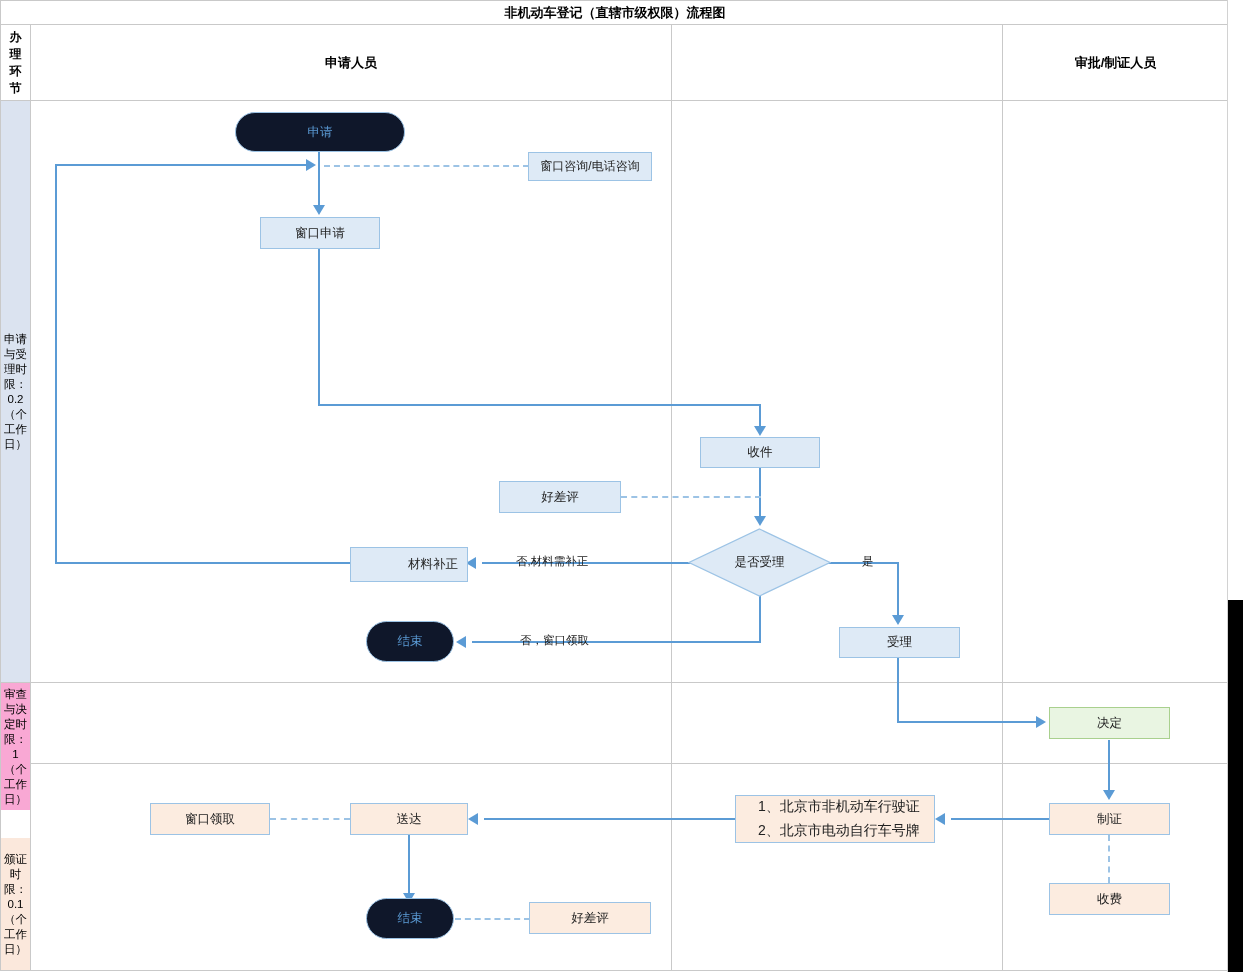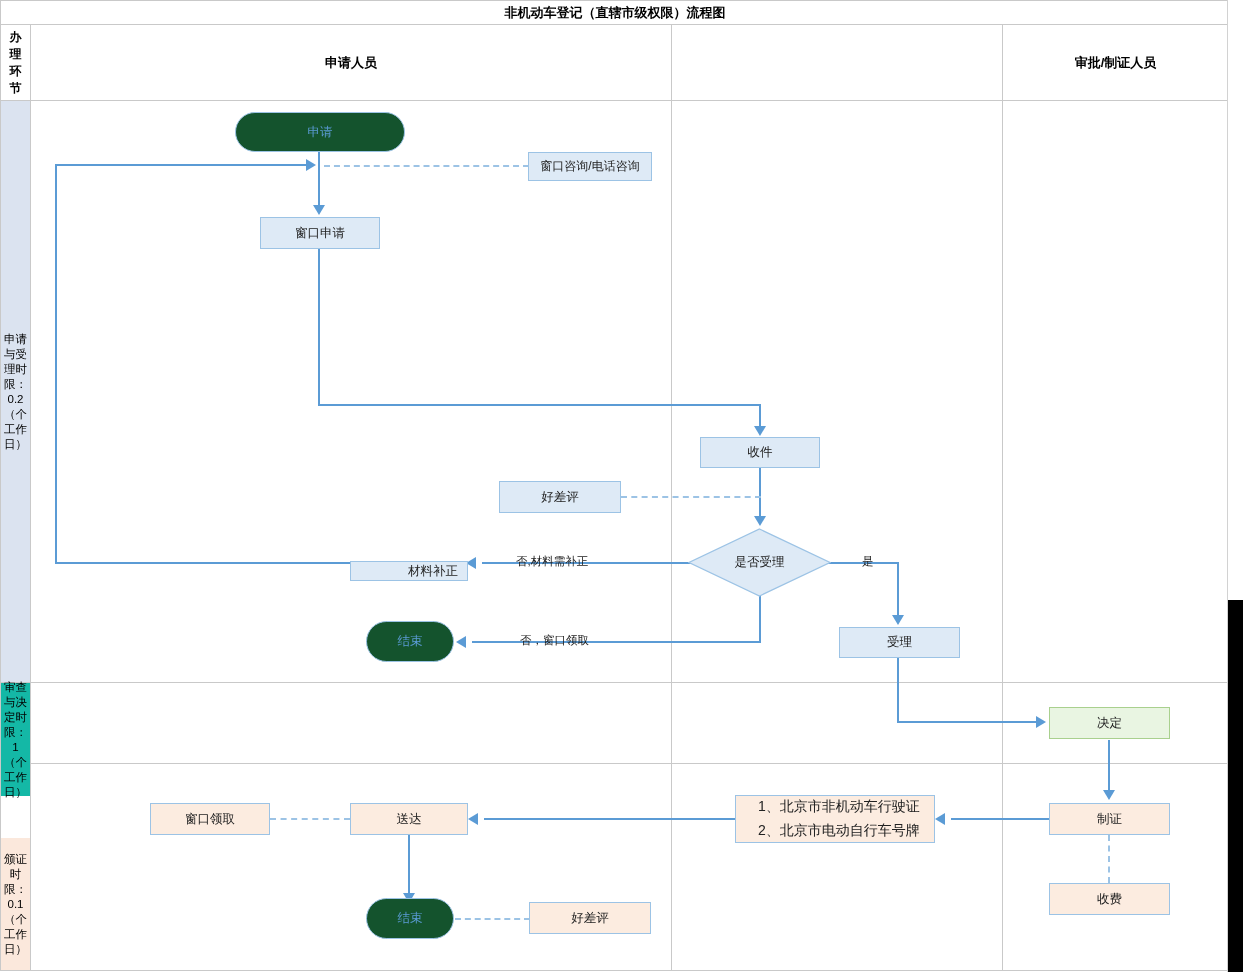--- a/index.html
+++ b/index.html
@@ -91,21 +91,21 @@
     font-size: 12.5px;
     color: #222222;
     border: 1px solid #9cc3e5;
     background: #deeaf6;
     z-index: 5;
     text-align: center;
     line-height: 1.35;
   }
   .node.rounded {
     border-radius: 24px;
-    background: #14532d;
+    background: #0f172a;
     border: 1.6px solid #9cc3e5;
     color: #5b9bd5;
     font-family: Liberation Serif, serif;
   }
   .node.green {
     background: #e9f5e2;
     border-color: #a9d08e;
   }
   .node.peach {
     background: #fcece0;
@@ -229,21 +229,21 @@
   <div class="col-header" style="left:31px; top:26px; width:640px; height:74px;">
     <span>申请人员</span>
   </div>
   <div class="col-header" style="left:1003px; top:26px; width:225px; height:74px;">
     <span>审批/制证人员</span>
   </div>
 
   <div class="stage-cell" style="left:1px; top:101px; height:581px; background:#dbe3f0;">
     <div class="stage-text">申请与受理时限：0.2（个工作日）</div>
   </div>
-  <div class="stage-cell" style="left:1px; top:683px; height:113px; background:#14b8a6;">
+  <div class="stage-cell" style="left:1px; top:683px; height:127px; background:#f9a8d4;">
     <div class="stage-text">审查与决定时限：1（个工作日）</div>
   </div>
   <div class="stage-cell" style="left:1px; top:838px; height:132px; background:#fbe8dc;">
     <div class="stage-text">颁证时限：0.1（个工作日）</div>
   </div>
 
   <div class="conn v" style="left:318px; top:152px; height:14px;"></div>
 
   <div class="conn h" style="left:55px; top:562px; width:296px;"></div>
   <div class="conn v" style="left:55px; top:164px; height:400px;"></div>
@@ -301,21 +301,21 @@
   <div class="node rounded" style="left:235px; top:112px; width:170px; height:40px;">申请</div>
 
   <div class="node" style="left:528px; top:152px; width:124px; height:29px; font-size:12px;">窗口咨询/电话咨询</div>
 
   <div class="node" style="left:260px; top:217px; width:120px; height:32px;text-align:center;">窗口申请</div>
 
   <div class="node" style="left:700px; top:437px; width:120px; height:31px;">收件</div>
 
   <div class="node" style="left:499px; top:481px; width:122px; height:32px;">好差评</div>
 
-  <div class="node" style="left:350px; top:561px; width:118px; height:20px;padding-left:48px;">材料补正</div>
+  <div class="node" style="left:350px; top:547px; width:118px; height:35px;padding-left:48px;">材料补正</div>
 
   <div class="node diamond" style="left:688px; top:528px; width:143px; height:69px;">
     <svg class="diamond-svg" width="143" height="69" viewBox="0 0 143 69">
       <polygon points="71.5,1 142,34.5 71.5,68 1,34.5" fill="#deeaf6" stroke="#9cc3e5" stroke-width="1.3"></polygon>
     </svg>
     <span class="diamond-label">是否受理</span>
   </div>
 
   <div class="node rounded" style="left:366px; top:621px; width:88px; height:41px;">结束</div>
 

